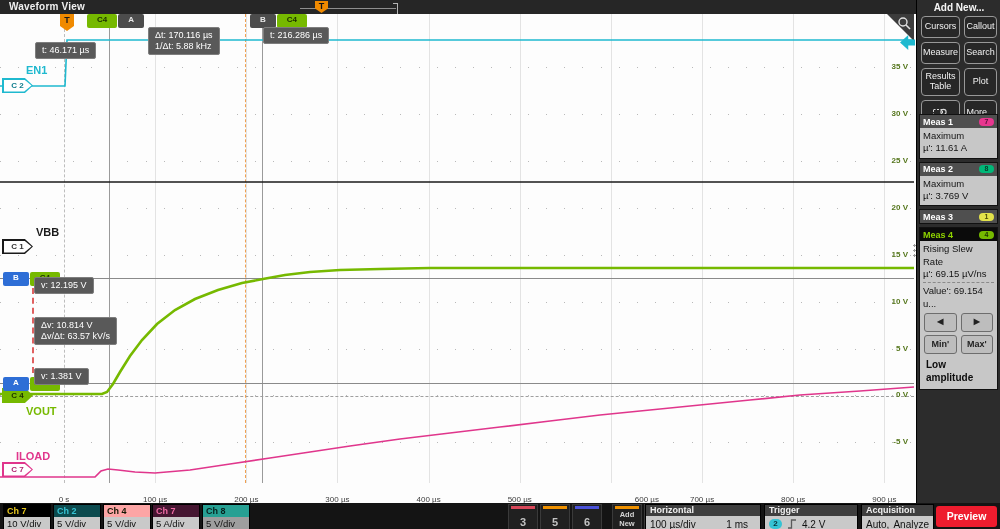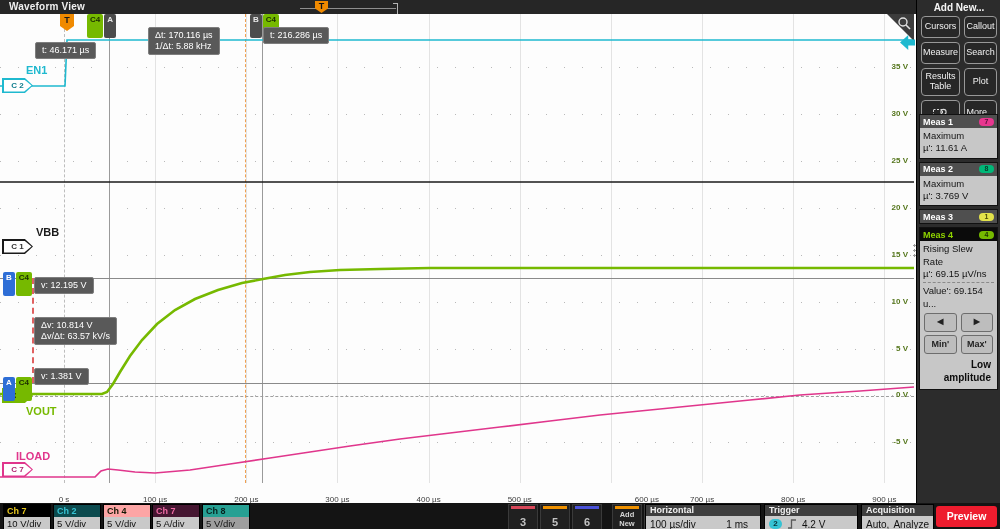--- a/index.html
+++ b/index.html
@@ -19,21 +19,21 @@
   .grid-v.dash0{background:none;border-left:1px dashed #bdbdbd;}
   .grid-h{position:absolute;height:1px;width:914px;background:repeating-linear-gradient(90deg,#b9b9b9 0 1px,transparent 1px 18.2px);}
   .gnd-dash{position:absolute;left:0;top:382px;width:914px;border-top:1px dashed #9f9f9f;}
   .cursor-v{position:absolute;top:0;width:1px;height:469px;background:#9a9a9a;}
   .cursor-exp{position:absolute;top:0;width:0;height:469px;border-left:1px dashed #f0a050;}
   .cursor-h{position:absolute;left:0;width:914px;height:1px;background:#8a8a8a;}
   .cursor-link{position:absolute;left:32px;top:264px;height:105px;width:0;border-left:2px dashed #e06060;}
   #traces{position:absolute;left:0;top:0;}
   .mlabel{position:absolute;background:#595959;border:1px solid #7e7e7e;color:#fff;font-size:9px;
           padding:2px 6px;border-radius:2px;white-space:nowrap;line-height:11px;z-index:6;}
-  .badge{display:inline-block;height:24px;line-height:11px;font-size:8px;font-weight:bold;padding:0 3px;border-radius:2px;}
+  .badge{display:inline-block;height:14px;line-height:11px;font-size:8px;font-weight:bold;padding:0 10px;border-radius:2px;}
   .badge-pair{position:absolute;z-index:6;display:flex;gap:1px;}
   .bg-green{background:#76b900;color:#15240()0;color:#1b2d00;}
   .bg-gray{background:#4c4c4c;color:#e8e8e8;}
   .bg-blue{background:#2e6ed6;color:#fff;}
   .trig-t{position:absolute;left:60px;top:0;width:14px;height:17px;background:#f08a00;color:#191919;
           font-size:9px;font-weight:bold;text-align:center;line-height:13px;z-index:7;
           clip-path:polygon(0 0,100% 0,100% 70%,50% 100%,0 70%);}
   .ch-marker{position:absolute;width:31px;height:15px;z-index:5;
              clip-path:polygon(0 0,74% 0,100% 50%,74% 100%,0 100%);}
   .ch-marker-in{position:absolute;left:1.5px;top:1.5px;right:1.5px;bottom:1.5px;
@@ -56,21 +56,21 @@
   .meas-card{background:#c7c7c7;border:1px solid #111;margin-bottom:3px;}
   .meas-head{height:13px;background:#4f4f4f;color:#fff;font-size:9px;font-weight:bold;
              display:flex;align-items:center;justify-content:space-between;padding:0 3px;}
   .meas-head.sel{background:#0b0b0b;color:#8fd300;}
   .meas-pill{min-width:15px;height:8px;border-radius:4px;font-size:7px;font-weight:bold;text-align:center;line-height:8px;}
   .meas-body{padding:2px 3px 3px;font-size:9.5px;color:#141414;line-height:1.3;}
   .meas-sep{border-top:1px dashed #8a8a8a;margin:2px 0;}
   .nav-row{display:flex;gap:4px;margin:3px 1px;}
   .meas-btn{flex:1;height:17px;background:#bdbdbd;border:1px solid #6d6d6d;border-radius:3px;
             font-size:9px;font-weight:bold;color:#222;display:flex;align-items:center;justify-content:center;cursor:pointer;}
-  .meas-warn{font-size:10px;font-weight:bold;color:#0d0d0d;padding:1px 3px 2px;text-align:right;}
+  .meas-warn{font-size:10px;font-weight:bold;color:#0d0d0d;padding:1px 3px 2px;}
   .drag-dots{position:absolute;left:913px;top:243px;width:3px;height:14px;z-index:9;
              background:radial-gradient(circle,#9d9d9d 1px,transparent 1.2px);background-size:3px 5px;}
   
   #bottom-bar{position:absolute;left:0;top:503px;width:1000px;height:26px;background:#141414;overflow:hidden;}
   .chbadge{position:absolute;top:1px;width:46px;height:26px;border:1px solid #000;}
   .chbadge .hd{height:12px;font-size:9px;font-weight:bold;padding:0 3px;line-height:12px;}
   .chbadge .bd{height:14px;font-size:9.5px;color:#111;padding:0 3px;line-height:13px;}
   .minibadge{position:absolute;top:1px;width:28px;height:25px;background:#202020;border:1px solid #3a3a3a;}
   .minibadge .stripe{height:3px;margin:1px 2px 0;}
   .minibadge .num{text-align:center;font-size:11px;font-weight:bold;color:#c2c2c2;margin-top:7px;}

